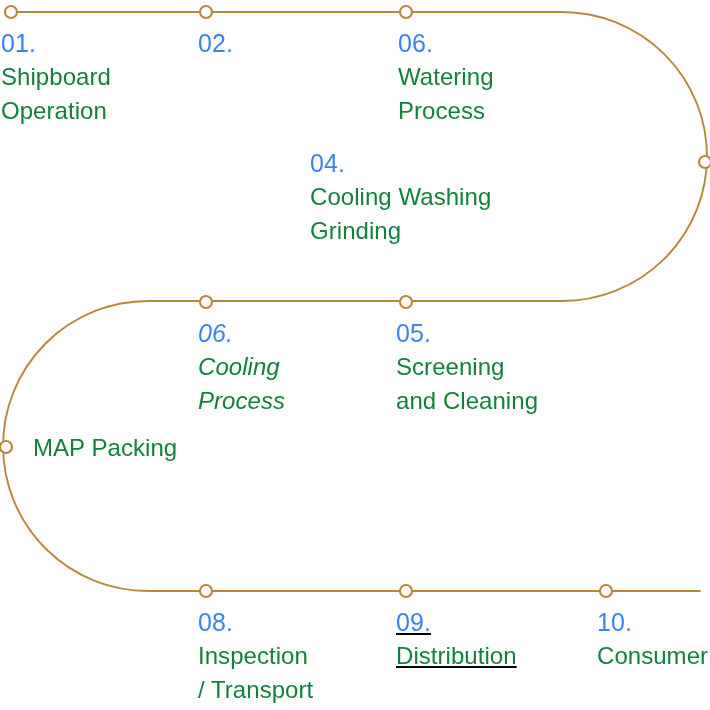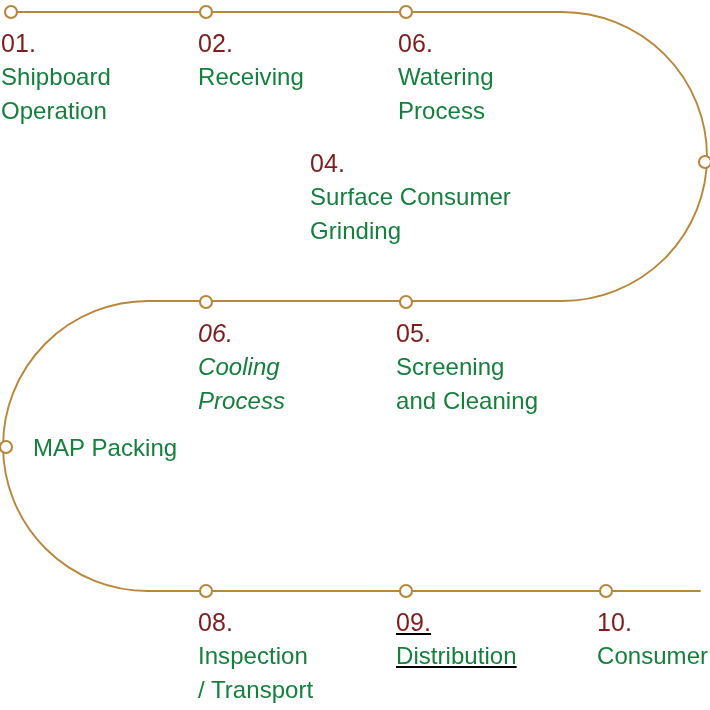--- a/index.html
+++ b/index.html
@@ -22,21 +22,21 @@
     top: 0;
     width: 710px;
     height: 710px;
     pointer-events: none;
   }
   .step {
     position: absolute;
     box-sizing: border-box;
   }
   .step .num {
-    color: #7f1d1d;
+    color: #3b82f6;
     font-size: 25px;
     line-height: 34px;
     letter-spacing: 0.1px;
     white-space: nowrap;
   }
   .step .label {
     color: #15803d;
     font-size: 24px;
     line-height: 34px;
     letter-spacing: 0.05px;
@@ -89,32 +89,31 @@
   </svg>
 
   <div class="step align-left" id="step-01">
     <div class="num">01.</div>
     <div class="label">Shipboard</div>
     <div class="label">Operation</div>
   </div>
 
   <div class="step align-left" id="step-02">
     <div class="num">02.</div>
-    <div class="label">Receiving</div>
   </div>
 
   <div class="step align-left" id="step-03">
     <div class="num">06.</div>
     <div class="label">Watering</div>
     <div class="label">Process</div>
   </div>
 
   <div class="step align-right" id="step-04">
     <div class="num">04.</div>
-    <div class="label">Surface Consumer</div>
+    <div class="label">Cooling Washing</div>
     <div class="label">Grinding</div>
   </div>
 
   <div class="step align-left" id="step-05">
     <div class="num">05.</div>
     <div class="label">Screening</div>
     <div class="label">and Cleaning</div>
   </div>
 
   <div class="step align-left" id="step-06">

